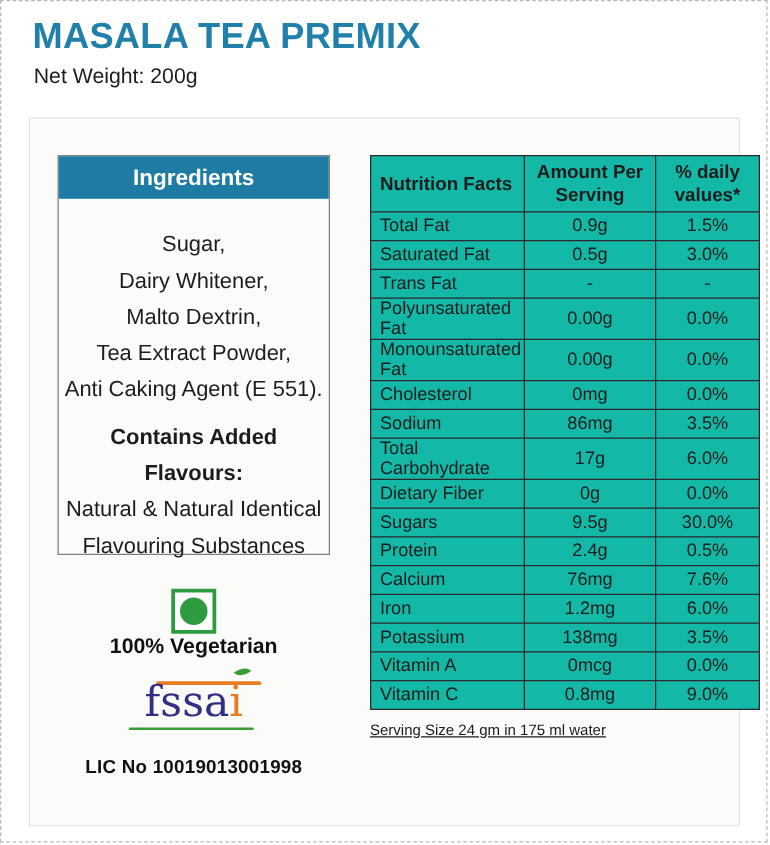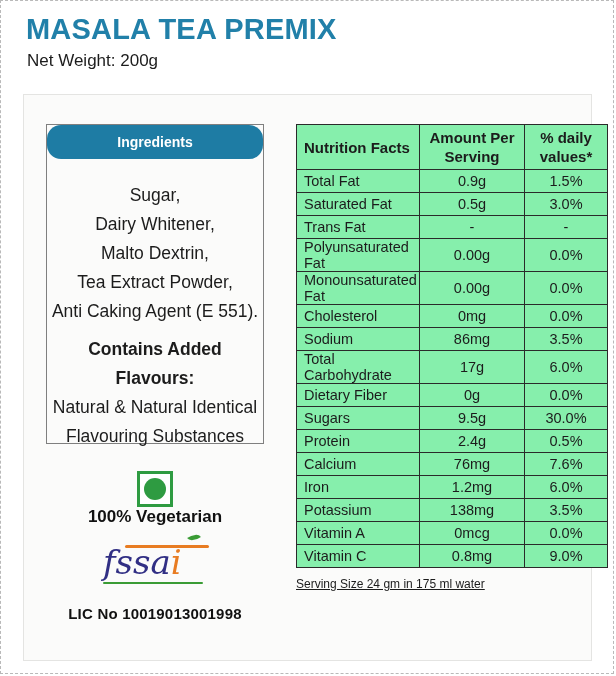--- a/index.html
+++ b/index.html
@@ -32,21 +32,21 @@
     position:absolute; left:22px; top:29px; width:218px;
     display:flex; flex-direction:column; align-items:center;
   }
   .ing-box {
     width:100%; height:320px; box-sizing:border-box;
     border:1px solid #7f7f7f; background:#fbfbfa;
   }
   .ing-header {
     height:34px; line-height:34px; text-align:center;
     background:var(--accent-teal, #1e7ca4); color:#ffffff;
-    font-size:14px; font-weight:bold;border-radius:14px;
+    font-size:18px; font-weight:bold;
   }
   .ing-body {
     padding:22px 1px 0 1px; text-align:center;
     font-size:17.5px; line-height:29px; color:#1c1c1c;
   }
   .flav-heading { font-weight:bold; margin-top:9px; }
   .flav-text { }
 
   .veg-mark {
     margin-top:27px; width:36px; height:36px; box-sizing:border-box;
@@ -55,21 +55,22 @@
   }
   .veg-dot {
     width:22px; height:22px; border-radius:50%;
     background:var(--veg-green, #2e9b41);
   }
   .origin { margin-top:4px; font-size:17px; line-height:19px; color:#1c1c1c; }
   .vegetarian { font-size:17px; line-height:19px; font-weight:bold; color:#111; }
 
   .fssai-logo {
     position:relative; margin-top:14px; width:104px; height:44px;
-    font-family:"DejaVu Serif", serif; font-style:italic;
+    font-family:"DejaVu Serif", serif; 
+    text-align:center;
   }
   .fssai-top-bar {
     position:absolute; top:5px; left:22px; right:-2px; height:3px;
     background:var(--fssai-orange, #e87c22); border-radius:2px;
   }
   .fssai-bottom-bar {
     position:absolute; bottom:0px; left:0px; right:4px; height:2.5px;
     background:var(--fssai-green, #3a9c35); border-radius:2px;
   }
   .fssai-leaf {
@@ -80,21 +81,21 @@
   .fssai-word {
     position:absolute; left:0; right:0; top:2px;
     font-size:34px; line-height:40px; color:var(--fssai-navy, #312f84);
   }
   .fssai-i { color:var(--fssai-orange, #e87c22); }
   .lic { margin-top:21px; font-size:15px; font-weight:bold; color:#111; letter-spacing:0.2px; }
 
   
   .right-col { position:absolute; left:272px; top:29px; width:285px; }
   table.nutrition {
-    border-collapse:collapse; width:283px; background:#86efac;
+    border-collapse:collapse; width:283px; background:#14b8a6;
     table-layout:fixed;
   }
   table.nutrition th, table.nutrition td {
     border:1px solid #2a2a2a; color:#1c1c1c;
   }
   table.nutrition th {
     font-size:15px; font-weight:bold; padding:3px 4px; height:38px;
     text-align:center; vertical-align:middle; line-height:19px;
   }
   table.nutrition th.c1 { text-align:left; padding-left:7px; width:111px; }

